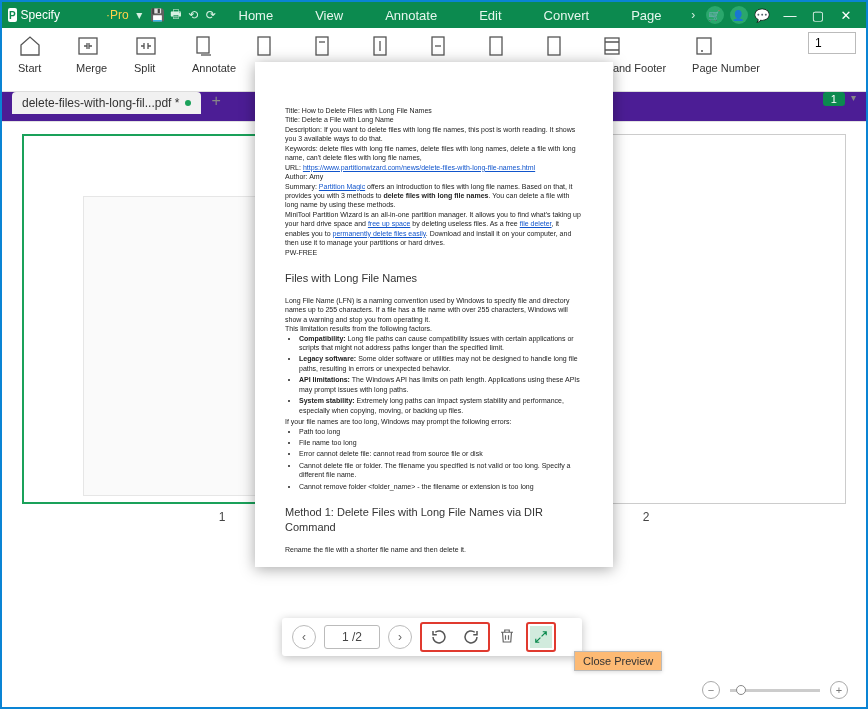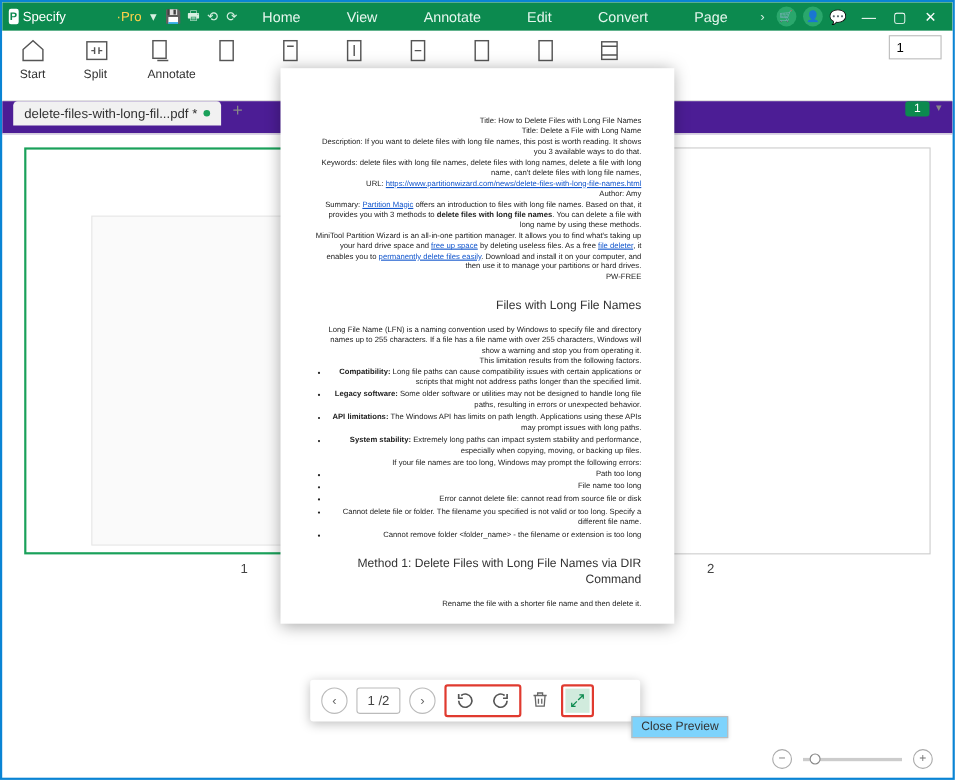--- a/index.html
+++ b/index.html
@@ -29,36 +29,36 @@
   .bgthumbs { position:absolute; top:132px; left:14px; right:14px; bottom:40px; display:flex; gap:24px; justify-content:center; }
   .bgthumbs .slot { flex:1; max-width:400px; display:flex; flex-direction:column; align-items:center; }
   .bgthumbs .thumb { width:100%; height:370px; background:#fff; border:1px solid #ccc;}
   .bgthumbs .slot.first .thumb { border:2px solid #1aa15a; }
   .bgthumbs .slot.first .inner { margin:60px 6% 0 15%; height:300px; background:#fafafa; border:1px solid #e6e6e6;}
   .bgthumbs .num { margin-top:6px; font-size:12px; color:#444;}
   .zoombar { position:absolute; bottom:8px; right:18px; display:flex; align-items:center; gap:10px; color:#777;}
   .zoombar .zbtn { width:18px; height:18px; border:1px solid #aaa; border-radius:50%; display:flex; align-items:center; justify-content:center; font-size:11px; cursor:pointer;}
   .zoombar .track { width:90px; height:3px; background:#ccc; position:relative;}
   .zoombar .track .knob { position:absolute; left:6px; top:-4px; width:10px; height:10px; border-radius:50%; background:#fff; border:1px solid #888;}
-  .preview-page { position:absolute; left:253px; top:60px; width:358px; height:505px; background:#fff; box-shadow:0 2px 14px rgba(0,0,0,.35); padding:44px 30px 20px; font-size:7px; color:#222; line-height:1.35; overflow:hidden;text-align:right;}
+  .preview-page { position:absolute; left:253px; top:60px; width:358px; height:505px; background:#fff; box-shadow:0 2px 14px rgba(0,0,0,.35); padding:44px 30px 20px; font-size:7px; color:#222; line-height:1.35; overflow:hidden;}
   .preview-page .tiny { font-size:7px; }
   .preview-page a { color:#1155cc; text-decoration:underline; }
   .preview-page b { font-weight:bold; }
   .preview-page h2 { font-size:11px; font-weight:400; color:#333; margin:14px 0 10px; }
   .preview-page ul { list-style:disc; margin-left:14px; }
   .preview-page ul li { margin-bottom:2px; }
   .controls { position:absolute; left:280px; top:616px; width:300px; height:38px; background:#fff; border-radius:3px; box-shadow:0 2px 10px rgba(0,0,0,.25); display:flex; align-items:center; padding:0 10px; gap:8px;}
   .controls .cbtn { width:24px; height:24px; border:1px solid #bbb; border-radius:50%; display:flex; align-items:center; justify-content:center; color:#666; font-size:12px; cursor:pointer; background:#fff;}
-  .controls .pgfield { width:40px; height:24px; border:1px solid #bbb; border-radius:3px; display:flex; align-items:center; justify-content:center; font-size:12px; color:#444;}
+  .controls .pgfield { width:56px; height:24px; border:1px solid #bbb; border-radius:3px; display:flex; align-items:center; justify-content:center; font-size:12px; color:#444;}
   .controls .redbox { border:2px solid #e03a2f; border-radius:3px; padding:2px 6px; display:flex; gap:10px; align-items:center;}
   .controls .redbox .rot { width:22px; height:22px; display:flex; align-items:center; justify-content:center; cursor:pointer;}
   .controls .trash { width:20px; height:20px; cursor:pointer; color:#666;}
   .controls .smallbox { border:2px solid #e03a2f; border-radius:3px; padding:2px;}
   .controls .closeprev { width:22px; height:22px; background:#d1ebdd; display:flex; align-items:center; justify-content:center; cursor:pointer;}
-  .tooltip { position:absolute; left:572px; top:649px; background:#7dd3fc; border:1px solid #bbb; padding:3px 8px; font-size:11px; color:#333; box-shadow:0 1px 4px rgba(0,0,0,.15);}
+  .tooltip { position:absolute; left:572px; top:649px; background:#fdba74; border:1px solid #bbb; padding:3px 8px; font-size:11px; color:#333; box-shadow:0 1px 4px rgba(0,0,0,.15);}
   svg { overflow:visible; }
 </style>
 </head>
 <body>
 
 <div class="titlebar">
   <div class="logo">P</div>
   <span class="app-name">
     <span>Specify</span><span class="pro">·Pro</span>
   </span>
@@ -91,20 +91,29 @@
         <svg viewBox="0 0 24 24">
           <path d="M3 11 12 3l9 8v10H3z"></path>
         </svg>
       </span>
     <span>Start</span>
   </div>
   <div class="rb">
     <span class="ic">
         <svg viewBox="0 0 24 24">
           <rect x="3" y="4" width="18" height="16"></rect>
+          <path d="M8 12h3M16 12h-3M11 9v6M13 9v6"></path>
+        </svg>
+      </span>
+    <span>Merge</span>
+  </div>
+  <div class="rb">
+    <span class="ic">
+        <svg viewBox="0 0 24 24">
+          <rect x="3" y="4" width="18" height="16"></rect>
           <path d="M10 12H7M14 12h3M10 9v6M14 9v6"></path>
         </svg>
       </span>
     <span>Split</span>
   </div>
   <div class="rb">
     <span class="ic">
         <svg viewBox="0 0 24 24">
           <rect x="5" y="3" width="12" height="16"></rect>
           <path d="M9 21h10"></path>
@@ -164,20 +173,29 @@
       <span>&nbsp;</span>
     </div>
   <div class="rb" style="min-width:88px">
     <span class="ic">
         <svg viewBox="0 0 24 24">
           <rect x="5" y="4" width="14" height="16"></rect>
           <path d="M5 8h14M5 16h14"></path>
         </svg>
       </span>
     <span>er and Footer</span>
+  </div>
+  <div class="rb" style="min-width:80px">
+    <span class="ic">
+        <svg viewBox="0 0 24 24">
+          <rect x="5" y="4" width="14" height="16"></rect>
+          <path d="M9 17h2"></path>
+        </svg>
+      </span>
+    <span>Page Number</span>
   </div>
   <div class="page-input">
     <input class="pnum" value="1" style="">
   </div>
 </div>
 
 <div class="tabstrip">
   <div class="tab">
     <span>delete-files-with-long-fil...pdf *</span>
     <span class="dot"></span>

